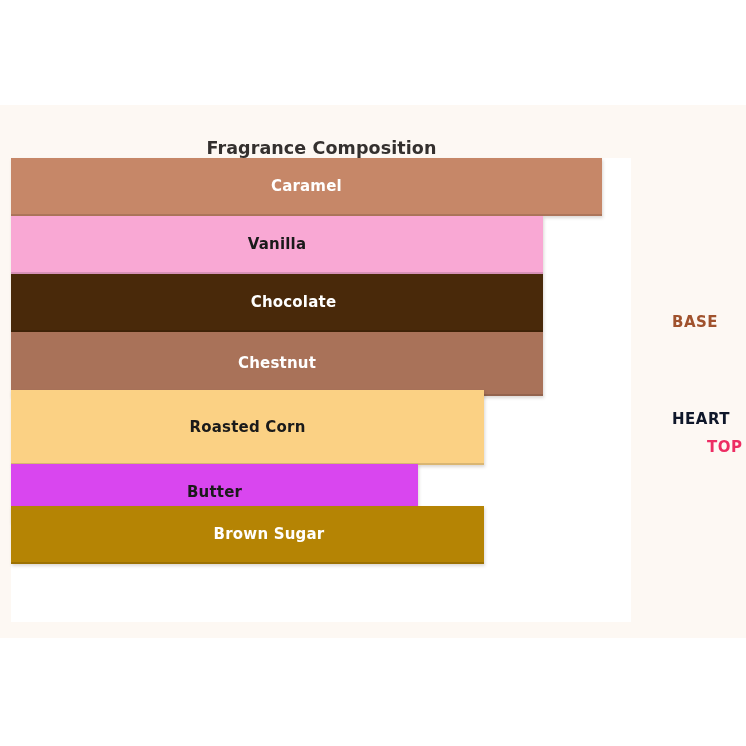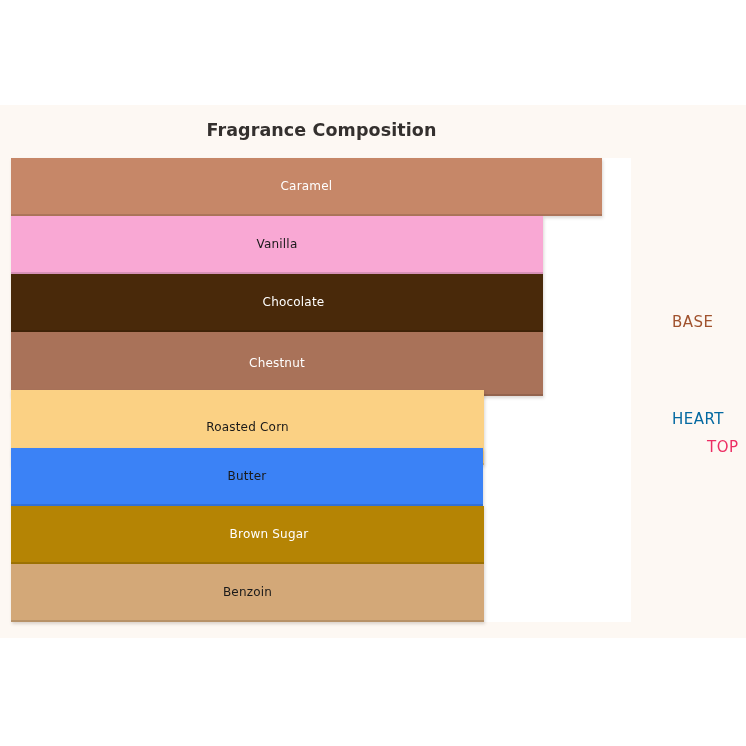--- a/index.html
+++ b/index.html
@@ -24,21 +24,21 @@
     position: absolute;
     left: 0;
     top: 105px;
     width: 746px;
     height: 533px;
     background: #fdf8f3;
   }
   #chart-title {
     position: absolute;
     left: 0;
-    top: 120px;
+    top: 138px;
     width: 643px;
     text-align: center;
     font-size: 17.5px;
     font-weight: bold;
     color: #34302e;
     letter-spacing: 0.1px;
   }
   
   #plot-area {
     position: absolute;
@@ -50,30 +50,30 @@
   }
   .bar {
     position: absolute;
     left: 0;
     box-sizing: border-box;
     display: flex;
     align-items: center;
     justify-content: center;
   }
   .bar-label {
-    font-size: 12px;
-    font-weight: normal;
+    font-size: 15px;
+    font-weight: bold;
     letter-spacing: 0.2px;
     white-space: nowrap;
     pointer-events: none;
   }
   .note-tier {
     position: absolute;
     font-size: 15px;
-    font-weight: normal;
+    font-weight: bold;
     letter-spacing: 0.5px;
     white-space: nowrap;
   }
 </style>
 </head>
 <body>
 
 <div id="canvas">
 
   <div id="figure-bg"></div>
@@ -90,27 +90,24 @@
       </div>
       <div class="bar" style="top: 116px; height: 58px; width: 531.96px; background: rgb(73, 41, 10); border-bottom: 2px solid rgba(0, 0, 0, 0.13); box-shadow: rgba(60, 40, 20, 0.18) 1px 2px 3px; padding-left: 33px;">
         <span class="bar-label" style="color: rgb(255, 255, 255);">Chocolate</span>
       </div>
       <div class="bar" style="top: 174px; height: 64px; width: 531.96px; background: rgb(169, 114, 89); border-bottom: 2px solid rgba(0, 0, 0, 0.13); box-shadow: rgba(60, 40, 20, 0.18) 1px 2px 3px; justify-content: center;">
         <span class="bar-label" style="color: rgb(255, 255, 255);">Chestnut</span>
       </div>
       <div class="bar" style="top: 232px; height: 75px; width: 473.06px; background: rgb(251, 209, 132); border-bottom: 2px solid rgba(0, 0, 0, 0.13); box-shadow: rgba(60, 40, 20, 0.18) 1px 2px 3px;">
         <span class="bar-label" style="color: rgb(26, 26, 26);">Roasted Corn</span>
       </div>
-      <div class="bar" style="top: 290px; height: 58px; width: 472px; background: #3b82f6; border-bottom: 2px solid rgba(0, 0, 0, 0.13); box-shadow: rgba(60, 40, 20, 0.18) 1px 2px 3px;">
+      <div class="bar" style="top: 306px; height: 58px; width: 407px; background: #d946ef; border-bottom: 2px solid rgba(0, 0, 0, 0.13); box-shadow: rgba(60, 40, 20, 0.18) 1px 2px 3px;">
         <span class="bar-label" style="color: rgb(26, 26, 26);">Butter</span>
       </div>
       <div class="bar" style="top: 348px; height: 58px; width: 473.06px; background: rgb(181, 132, 4); border-bottom: 2px solid rgba(0, 0, 0, 0.13); box-shadow: rgba(60, 40, 20, 0.18) 1px 2px 3px;">
         <span class="bar-label" style="color: rgb(255, 255, 255); padding-left: 43px;">Brown Sugar</span>
       </div>
-      <div class="bar" style="top: 406px; height: 58px; width: 473.06px; background: rgb(211, 168, 120); border-bottom: 2px solid rgba(0, 0, 0, 0.13); box-shadow: rgba(60, 40, 20, 0.18) 1px 2px 3px;">
-        <span class="bar-label" style="color: rgb(26, 26, 26);">Benzoin</span>
-      </div>
     </div>
 
 <div class="note-tier" style="left: 672px; top: 313px; color: rgb(160, 82, 45);">BASE</div>
-    <div class="note-tier" style="left: 672px; top: 410px; color: #0369a1;">HEART</div>
+    <div class="note-tier" style="left: 672px; top: 410px; color: #0f172a;">HEART</div>
     <div class="note-tier" style="left: 672px; top: 438px; color: rgb(237, 45, 99); margin-left: 35px;">TOP</div>
   </div>
 
 </body></html>

